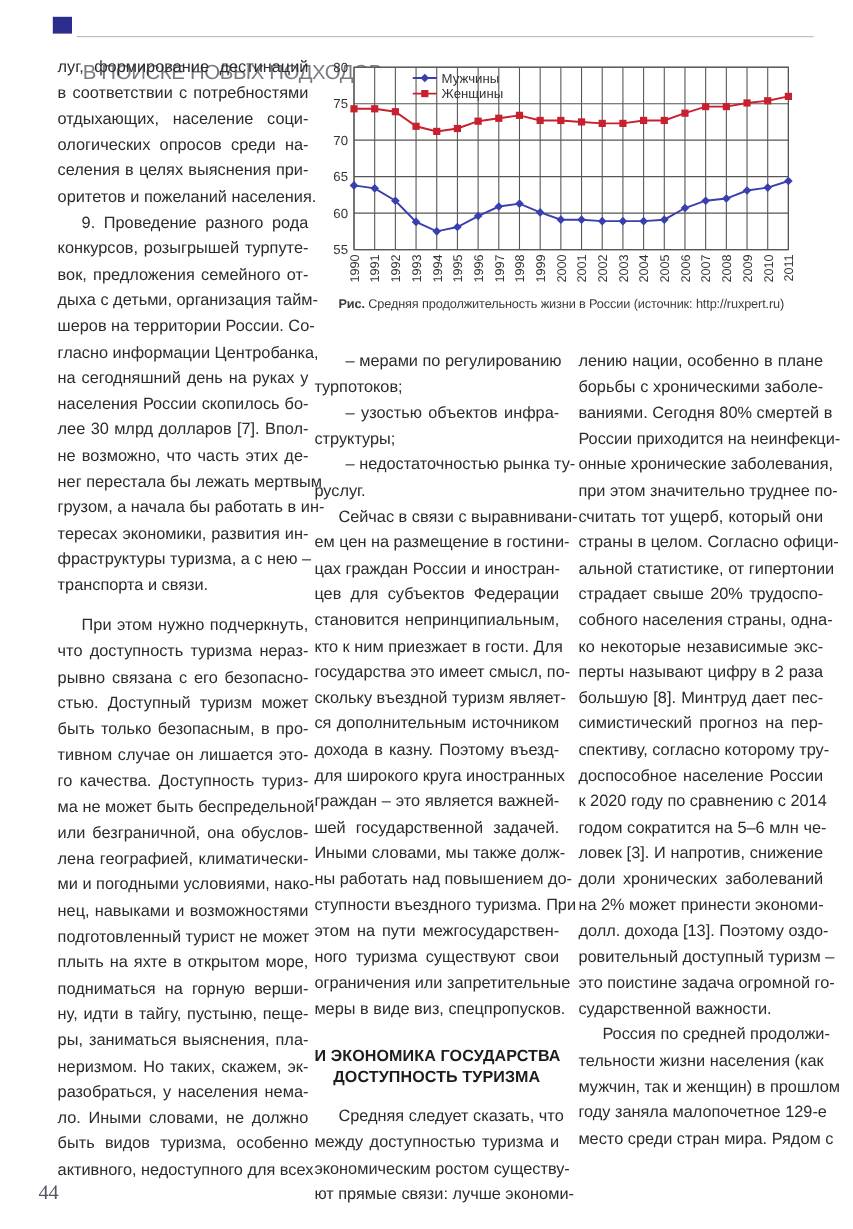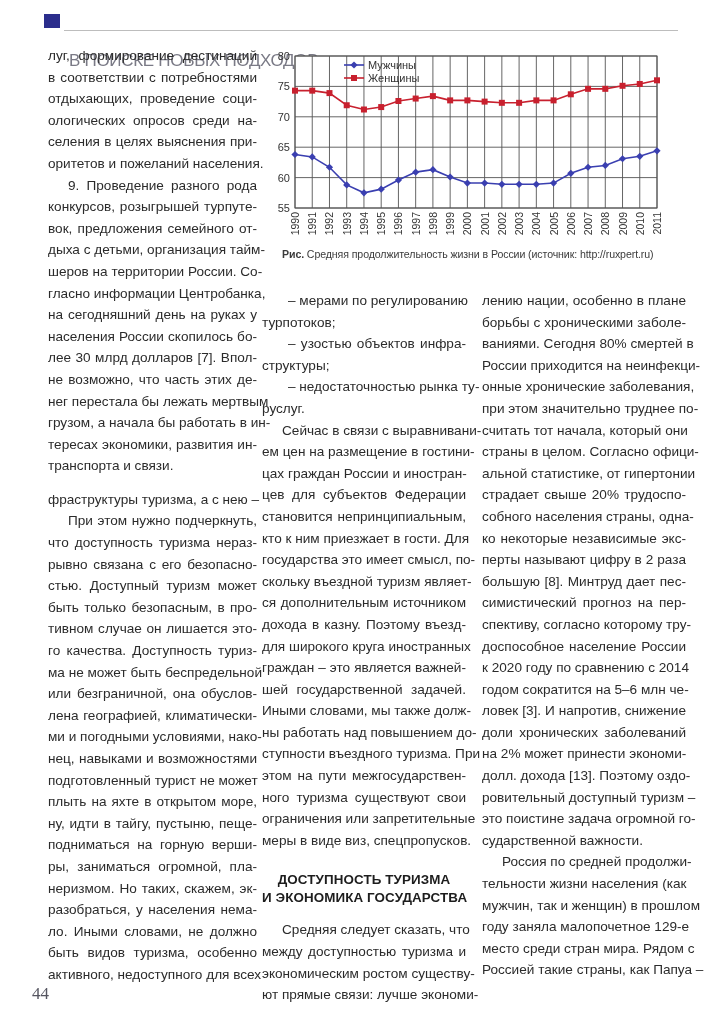--- a/index.html
+++ b/index.html
@@ -35,56 +35,56 @@
 
 <div class="header">
   <div class="square"></div>
   <div class="title">В ПОИСКЕ НОВЫХ ПОДХОДОВ</div>
   <div class="rule"></div>
 </div>
 
 <div id="col1" class="col">
     <span class="line">луг, формирование дестинаций</span>
     <span class="line">в соответствии с потребностями</span>
-    <span class="line">отдыхающих, проведение соци-</span>
+    <span class="line">отдыхающих, население соци-</span>
     <span class="line">ологических опросов среди на-</span>
     <span class="line">селения в целях выяснения при-</span>
     <span class="line last">оритетов и пожеланий населения.</span>
     <span class="line ind1">9. Проведение разного рода</span>
     <span class="line">конкурсов, розыгрышей турпуте-</span>
     <span class="line">вок, предложения семейного от-</span>
     <span class="line">дыха с детьми, организация тайм-</span>
     <span class="line">шеров на территории России. Со-</span>
     <span class="line">гласно информации Центробанка,</span>
     <span class="line">на сегодняшний день на руках у</span>
     <span class="line">населения России скопилось бо-</span>
     <span class="line">лее 30 млрд долларов [7]. Впол-</span>
     <span class="line">не возможно, что часть этих де-</span>
     <span class="line">нег перестала бы лежать мертвым</span>
     <span class="line">грузом, а начала бы работать в ин-</span>
     <span class="line">тересах экономики, развития ин-</span>
+    <span class="line">фраструктуры туризма, а с нею –</span>
     <span class="line last" style="margin-bottom: 12px;">транспорта и связи.</span>
-    <span class="line">фраструктуры туризма, а с нею –</span>
     <span class="line ind1">При этом нужно подчеркнуть,</span>
     <span class="line">что доступность туризма нераз-</span>
     <span class="line">рывно связана с его безопасно-</span>
     <span class="line">стью. Доступный туризм может</span>
     <span class="line">быть только безопасным, в про-</span>
     <span class="line">тивном случае он лишается это-</span>
     <span class="line">го качества. Доступность туриз-</span>
     <span class="line">ма не может быть беспредельной</span>
     <span class="line">или безграничной, она обуслов-</span>
     <span class="line">лена географией, климатически-</span>
     <span class="line">ми и погодными условиями, нако-</span>
     <span class="line">нец, навыками и возможностями</span>
     <span class="line">подготовленный турист не может</span>
     <span class="line">плыть на яхте в открытом море,</span>
+    <span class="line">подниматься на горную верши-</span>
     <span class="line">ну, идти в тайгу, пустыню, пеще-</span>
-    <span class="line">подниматься на горную верши-</span>
-    <span class="line">ры, заниматься огромной, пла-</span>
+    <span class="line">ры, заниматься выяснения, пла-</span>
     <span class="line">неризмом. Но таких, скажем, эк-</span>
     <span class="line">разобраться, у населения нема-</span>
     <span class="line">ло. Иными словами, не должно</span>
     <span class="line">быть видов туризма, особенно</span>
     <span class="line">активного, недоступного для всех</span>
   </div>
 
 <div class="chart">
   <svg id="chart-svg" width="440" height="200">
       <rect x="33" y="12" width="362" height="152" fill="#fff" stroke="#555" stroke-width="1"></rect>
@@ -223,39 +223,39 @@
       <span class="line">шей государственной задачей.</span>
       <span class="line">Иными словами, мы также долж-</span>
       <span class="line">ны работать над повышением до-</span>
       <span class="line">ступности въездного туризма. При</span>
       <span class="line">этом на пути межгосударствен-</span>
       <span class="line">ного туризма существуют свои</span>
       <span class="line">ограничения или запретительные</span>
       <span class="line last">меры в виде виз, спецпропусков.</span>
     </div>
   <div class="subhead">
+    <span class="line">И ЭКОНОМИКА ГОСУДАРСТВА</span>
     <span class="line">ДОСТУПНОСТЬ ТУРИЗМА</span>
-    <span class="line">И ЭКОНОМИКА ГОСУДАРСТВА</span>
   </div>
   <div>
       <span class="line ind1">Средняя следует сказать, что</span>
       <span class="line">между доступностью туризма и</span>
       <span class="line">экономическим ростом существу-</span>
       <span class="line">ют прямые связи: лучше экономи-</span>
     </div>
 </div>
 
 <div id="col3" class="col">
     <span class="line">лению нации, особенно в плане</span>
     <span class="line">борьбы с хроническими заболе-</span>
     <span class="line">ваниями. Сегодня 80% смертей в</span>
     <span class="line">России приходится на неинфекци-</span>
     <span class="line">онные хронические заболевания,</span>
     <span class="line">при этом значительно труднее по-</span>
-    <span class="line">считать тот начала, который они</span>
+    <span class="line">считать тот ущерб, который они</span>
     <span class="line">страны в целом. Согласно офици-</span>
     <span class="line">альной статистике, от гипертонии</span>
     <span class="line">страдает свыше 20% трудоспо-</span>
     <span class="line">собного населения страны, одна-</span>
     <span class="line">ко некоторые независимые экс-</span>
     <span class="line">перты называют цифру в 2 раза</span>
     <span class="line">большую [8]. Минтруд дает пес-</span>
     <span class="line">симистический прогноз на пер-</span>
     <span class="line">спективу, согласно которому тру-</span>
     <span class="line">доспособное население России</span>
@@ -266,16 +266,15 @@
     <span class="line">на 2% может принести экономи-</span>
     <span class="line">долл. дохода [13]. Поэтому оздо-</span>
     <span class="line">ровительный доступный туризм –</span>
     <span class="line">это поистине задача огромной го-</span>
     <span class="line last">сударственной важности.</span>
     <span class="line ind1">Россия по средней продолжи-</span>
     <span class="line">тельности жизни населения (как</span>
     <span class="line">мужчин, так и женщин) в прошлом</span>
     <span class="line">году заняла малопочетное 129-е</span>
     <span class="line">место среди стран мира. Рядом с</span>
-    <span class="line">Россией такие страны, как Папуа –</span>
   </div>
 
 <div class="pagenum">44</div>
 
 </body></html>

